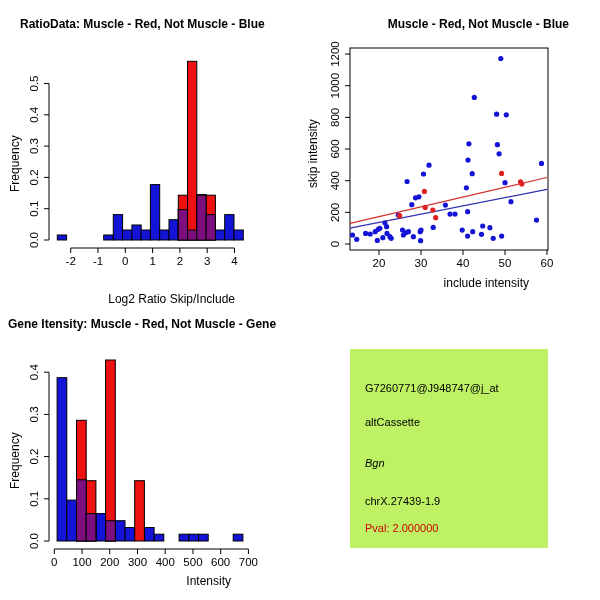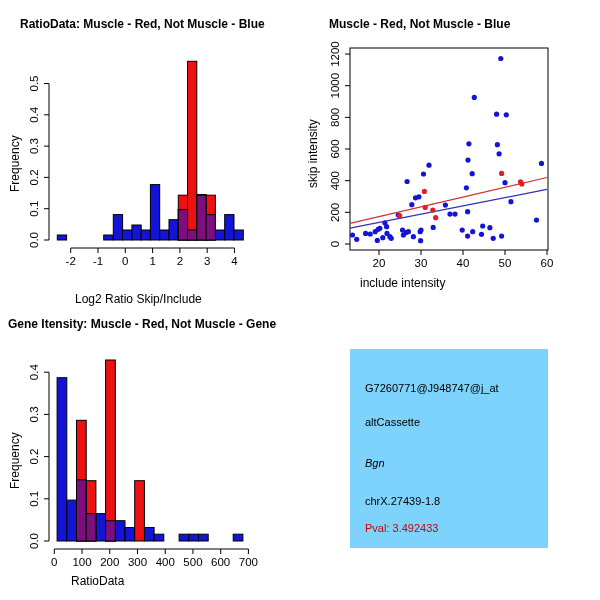--- a/index.html
+++ b/index.html
@@ -2,21 +2,21 @@
 <html><head>
 <meta charset="utf-8">
 <style>
   html,body{margin:0;padding:0}
   body{width:600px;height:600px;background:#ffffff;position:relative;overflow:hidden;
        font-family:"Liberation Sans",sans-serif;color:#000}
   .abs{position:absolute}
   .chart-title{font-size:12px;font-weight:bold;white-space:nowrap}
   .axis-label{font-size:12px;white-space:nowrap}
   .rot{transform:rotate(-90deg);transform-origin:0 0}
-  .center{text-align:left}
+  .center{text-align:right}
   svg text{font-family:"Liberation Sans",sans-serif;font-size:11.5px;fill:#000}
   #charts{position:absolute;left:0;top:0}
   #info-panel{left:350px;top:349px;width:198px;height:199px}
   .info-line{position:absolute;left:15px;font-size:11px;white-space:nowrap}
 </style>
 </head>
 <body>
 
 <div id="app">
   <svg id="charts" width="600" height="600">
@@ -221,25 +221,25 @@
     </svg>
 
   <div class="abs chart-title" style="left:20px;top:17px">RatioData: Muscle - Red, Not Muscle - Blue</div>
   <div class="abs chart-title center" style="left:329px;top:17px;width:240px">Muscle - Red, Not Muscle - Blue</div>
   <div class="abs chart-title" style="left:8px;top:317px">Gene Itensity: Muscle - Red, Not Muscle - Gene</div>
 
   <div class="abs axis-label rot" style="left:8px;top:192px">Frequency</div>
   <div class="abs axis-label center" style="left:75px;top:292px;width:160px">Log2 Ratio Skip/Include</div>
 
   <div class="abs axis-label rot" style="left:306px;top:188px">skip intensity</div>
-  <div class="abs axis-label center" style="left:360px;top:276px;width:160px">include intensity</div>
+  <div class="abs axis-label center" style="left:369px;top:276px;width:160px">include intensity</div>
 
   <div class="abs axis-label rot" style="left:8px;top:489px">Frequency</div>
-  <div class="abs axis-label center" style="left:71px;top:574px;width:160px">RatioData</div>
-
-  <div id="info-panel" class="abs" style="background: #7dd3fc;">
+  <div class="abs axis-label center" style="left:71px;top:574px;width:160px">Intensity</div>
+
+  <div id="info-panel" class="abs" style="background: #bef264;">
       <div class="info-line" style="top: 33px; color: rgb(0, 0, 0);">G7260771@J948747@j_at</div>
       <div class="info-line" style="top: 67px; color: rgb(0, 0, 0);">altCassette</div>
       <div class="info-line" style="top: 108px; color: rgb(0, 0, 0); font-style: italic;">Bgn</div>
-      <div class="info-line" style="top: 146px; color: rgb(0, 0, 0);">chrX.27439-1.8</div>
-      <div class="info-line" style="top: 173px; color: rgb(204, 0, 0);">Pval: 3.492433</div>
+      <div class="info-line" style="top: 146px; color: rgb(0, 0, 0);">chrX.27439-1.9</div>
+      <div class="info-line" style="top: 173px; color: rgb(204, 0, 0);">Pval: 2.000000</div>
     </div>
 </div>
 
 </body></html>

